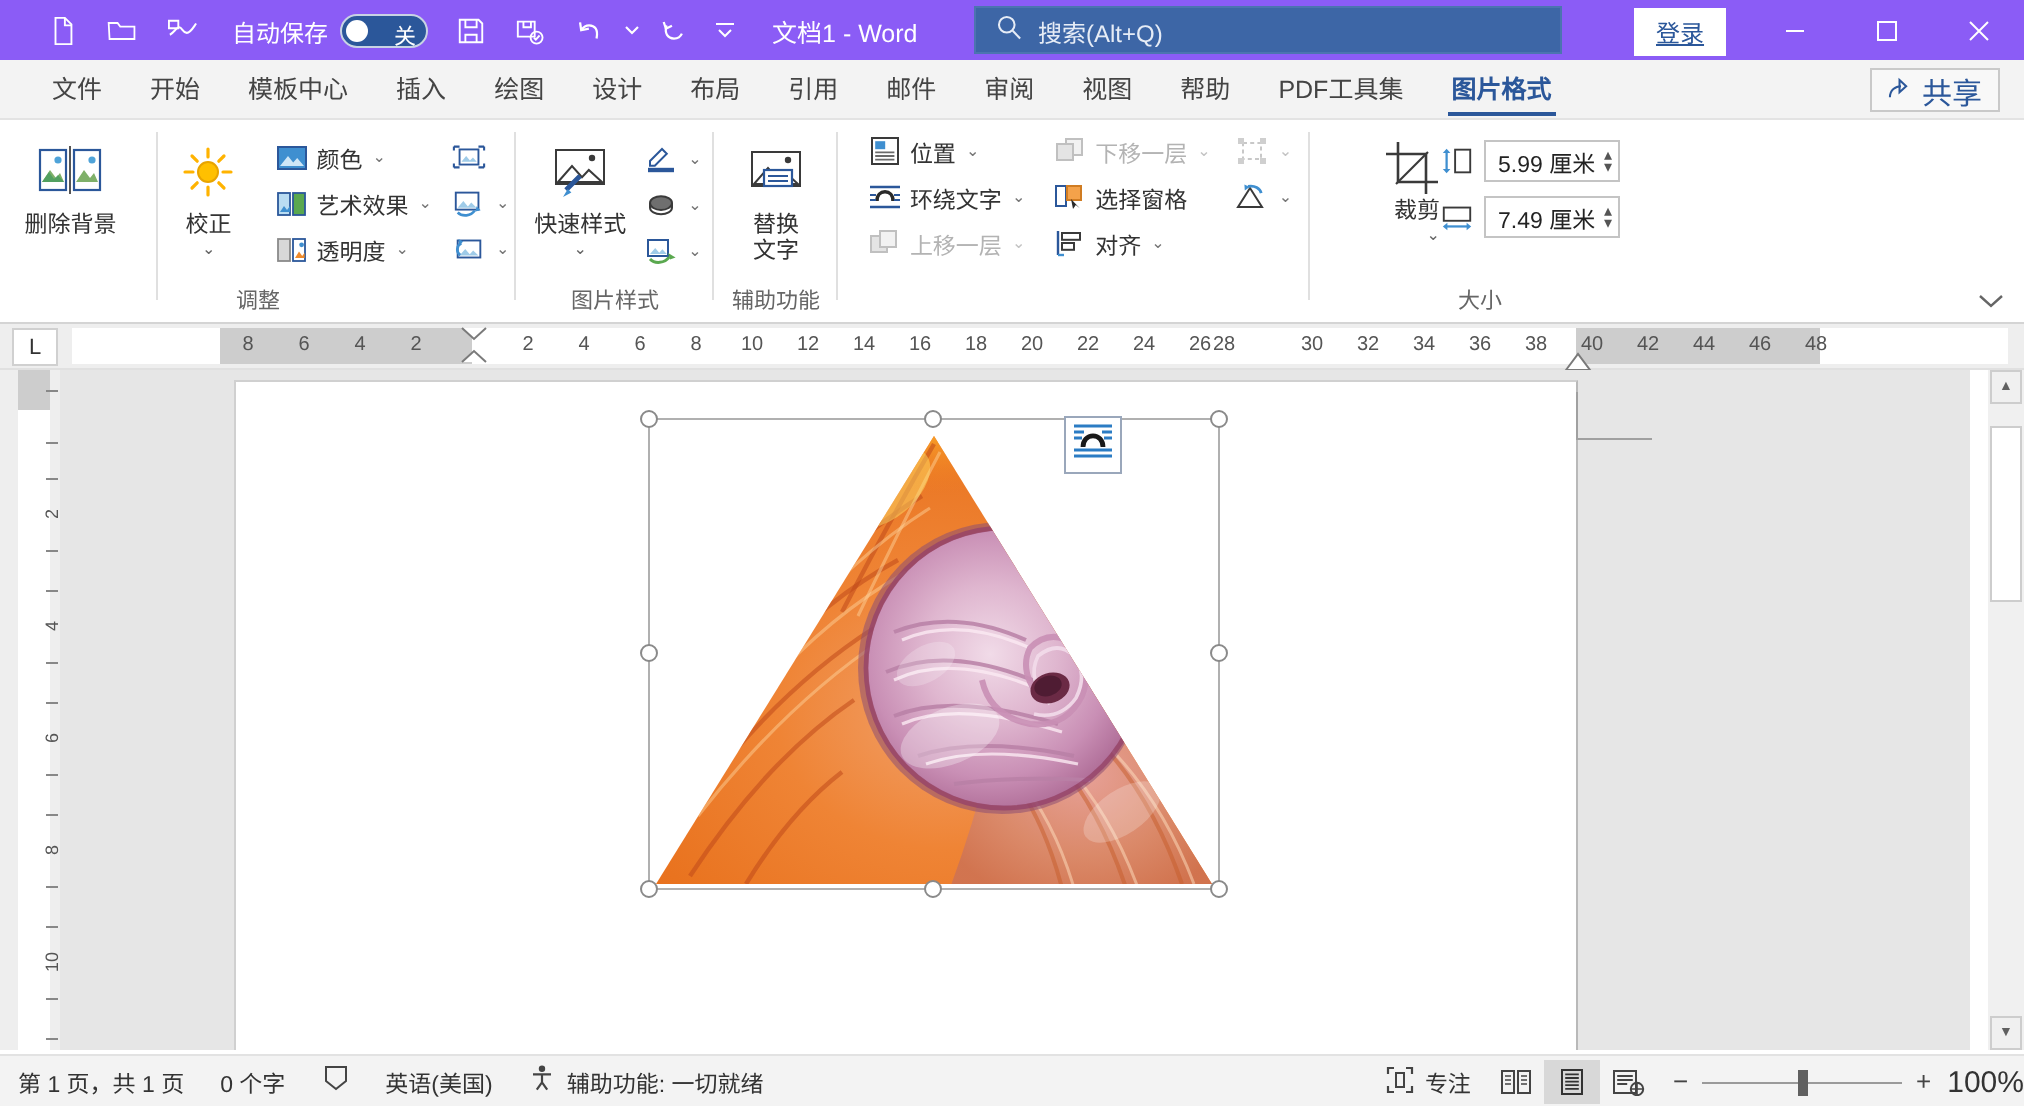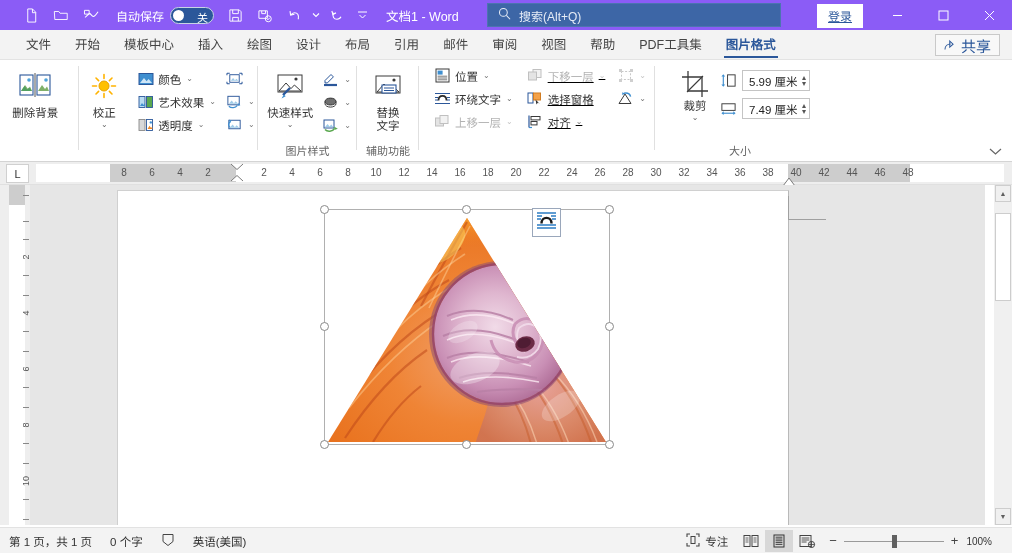--- a/index.html
+++ b/index.html
@@ -250,21 +250,21 @@
   }
   .viewbtn.active { background: #d8d8d8; }
   .zoomslider {
     display: flex; align-items: center; gap: 7px; padding: 0 8px;
   }
   .zs-track { width: 100px; height: 1px; background: #9a9a9a; position: relative; }
   .zs-thumb {
     position: absolute; left: 48px; top: -6px; width: 5px; height: 13px; background: #606060;
   }
   .zs-sign { font-size: 13px; color: #444; line-height: 10px; }
-  .zoomval { font-size: 10px; color: #333; padding-right: 20px; }
+  .zoomval { font-size: 15px; color: #333; padding-right: 0; }
 </style>
 </head>
 <body>
 
 <div class="titlebar">
   <div class="qat">
     <div class="qat-btn">
       <svg width="15" height="15" viewBox="0 0 16 16">
           <path d="M4 1h5l3.5 3.5V15H4z" fill="none" stroke="#fff" stroke-width="1"></path>
           <path d="M9 1v4h3.5" fill="none" stroke="#fff" stroke-width="1"></path>
@@ -486,20 +486,21 @@
                 <rect x="3" y="3" width="12" height="9" fill="#fff" stroke="#2b579a" stroke-width="1"></rect>
                 <path d="M4 11l3-3.5 2.4 2.8 1.8-2 2.8 2.7z" fill="#9fcbe8"></path>
                 <path d="M5 4.5c-2.6 1-3 4.6-.6 6.2" fill="none" stroke="#3f8fd0" stroke-width="1.4"></path>
                 <path d="M3.4 2.2l2.6 1.3-2.2 2z" fill="#3f8fd0"></path>
               </svg>
           </span>
           <span class="car">⌄</span>
         </div>
       </div>
     </div>
+    <div class="rgroup-label">调整</div>
     <div class="rgroup-sep" style="right:0;"></div>
   </div>
 
   <div class="rgroup" style="left:258px; width:99px;">
     <div class="rgroup-body">
       <div class="bigbtn" style="width:58px;">
         <span class="glyph">
           <svg width="32" height="28" viewBox="0 0 32 28">
             <rect x="4" y="2" width="24" height="17" fill="#fff" stroke="#3a3a3a" stroke-width="1"></rect>
             <path d="M5 18l7-8 5 5.6 3.4-3.6 6.6 6z" fill="#fff" stroke="#3a3a3a" stroke-width="1"></path>
@@ -597,21 +598,21 @@
             <svg width="16" height="15" viewBox="0 0 16 15">
                 <rect x="1.5" y="4" width="8" height="8" fill="#e4e4e4" stroke="#c0c0c0" stroke-width="1"></rect>
                 <rect x="6" y="1.5" width="8" height="8" fill="#f2f2f2" stroke="#c0c0c0" stroke-width="1"></rect>
               </svg>
           </span>
           <span class="lbl">上移一层</span>
           <span class="car">⌄</span>
         </div>
       </div>
 
-      <div style="margin-left:8px;text-decoration:underline;">
+      <div style="margin-left:8px;">
         <div class="smallrow disabled">
           <span class="icn">
             <svg width="16" height="15" viewBox="0 0 16 15">
                 <rect x="6" y="1.5" width="8" height="8" fill="#f2f2f2" stroke="#c0c0c0" stroke-width="1"></rect>
                 <rect x="1.5" y="4" width="8" height="8" fill="#e4e4e4" stroke="#c0c0c0" stroke-width="1"></rect>
               </svg>
           </span>
           <span class="lbl">下移一层</span>
           <span class="car">⌄</span>
         </div>
@@ -664,21 +665,21 @@
           </span>
           <span class="car">⌄</span>
         </div>
       </div>
     </div>
     <div class="rgroup-sep" style="right:0;"></div>
   </div>
 
   <div class="rgroup" style="left:655px; width:170px;">
     <div class="rgroup-body" style="padding-top:6px;">
-      <div class="bigbtn" style="width:50px;">
+      <div class="bigbtn" style="width:50px;align-items:flex-end;">
         <span class="glyph" style="height:32px">
           <svg width="28" height="28" viewBox="0 0 28 28">
             <path d="M7 1v20h20" fill="none" stroke="#3a3a3a" stroke-width="1.3"></path>
             <path d="M1 7h20v20" fill="none" stroke="#3a3a3a" stroke-width="1.3"></path>
             <path d="M6 22L22 6" stroke="#3a3a3a" stroke-width="1.1"></path>
           </svg>
         </span>
         <span class="cap">裁剪</span>
         <span class="caret-down">⌄</span>
       </div>
@@ -744,21 +745,21 @@
     <span class="hr-num" style="left:312px;">8</span>
     <span class="hr-num" style="left:340px;">10</span>
     <span class="hr-num" style="left:368px;">12</span>
     <span class="hr-num" style="left:396px;">14</span>
     <span class="hr-num" style="left:424px;">16</span>
     <span class="hr-num" style="left:452px;">18</span>
     <span class="hr-num" style="left:480px;">20</span>
     <span class="hr-num" style="left:508px;">22</span>
     <span class="hr-num" style="left:536px;">24</span>
     <span class="hr-num" style="left:564px;">26</span>
-    <span class="hr-num" style="left:592px;">28</span>
+    <span class="hr-num" style="left:576px;">28</span>
     <span class="hr-num" style="left:620px;">30</span>
     <span class="hr-num" style="left:648px;">32</span>
     <span class="hr-num" style="left:676px;">34</span>
     <span class="hr-num" style="left:704px;">36</span>
     <span class="hr-num" style="left:732px;">38</span>
     <span class="hr-num" style="left:760px;">40</span>
     <span class="hr-num" style="left:788px;">42</span>
     <span class="hr-num" style="left:816px;">44</span>
     <span class="hr-num" style="left:844px;">46</span>
     <span class="hr-num" style="left:872px;">48</span>
@@ -940,20 +941,29 @@
   <span class="sb-item">第 1 页，共 1 页</span>
   <span class="sb-item">0 个字</span>
   <span class="sb-item">
     <span>
       <svg width="14" height="14" viewBox="0 0 14 14">
           <path d="M2 1.5h10v7l-5 4-5-4z" fill="none" stroke="#444" stroke-width="1"></path>
         </svg>
     </span>
   </span>
   <span class="sb-item">英语(美国)</span>
+  <span class="sb-item">
+    <span>
+      <svg width="14" height="14" viewBox="0 0 14 14">
+          <circle cx="7" cy="2.4" r="1.6" fill="#444"></circle>
+          <path d="M2.5 5.2h9M7 5.2v4M7 9.2l-2.6 3.6M7 9.2l2.6 3.6" stroke="#444" stroke-width="1.1" fill="none"></path>
+        </svg>
+    </span>
+    <span>辅助功能: 一切就绪</span>
+  </span>
 
   <span class="sb-right">
     <span class="sb-item">
       <span>
         <svg width="14" height="14" viewBox="0 0 14 14">
             <path d="M1 4V1h3M13 4V1h-3M1 10v3h3M13 10v3h-3" fill="none" stroke="#444" stroke-width="1.1"></path>
             <rect x="5" y="3.5" width="4" height="7" fill="none" stroke="#444" stroke-width="1"></rect>
           </svg>
       </span>
       <span>专注</span>

